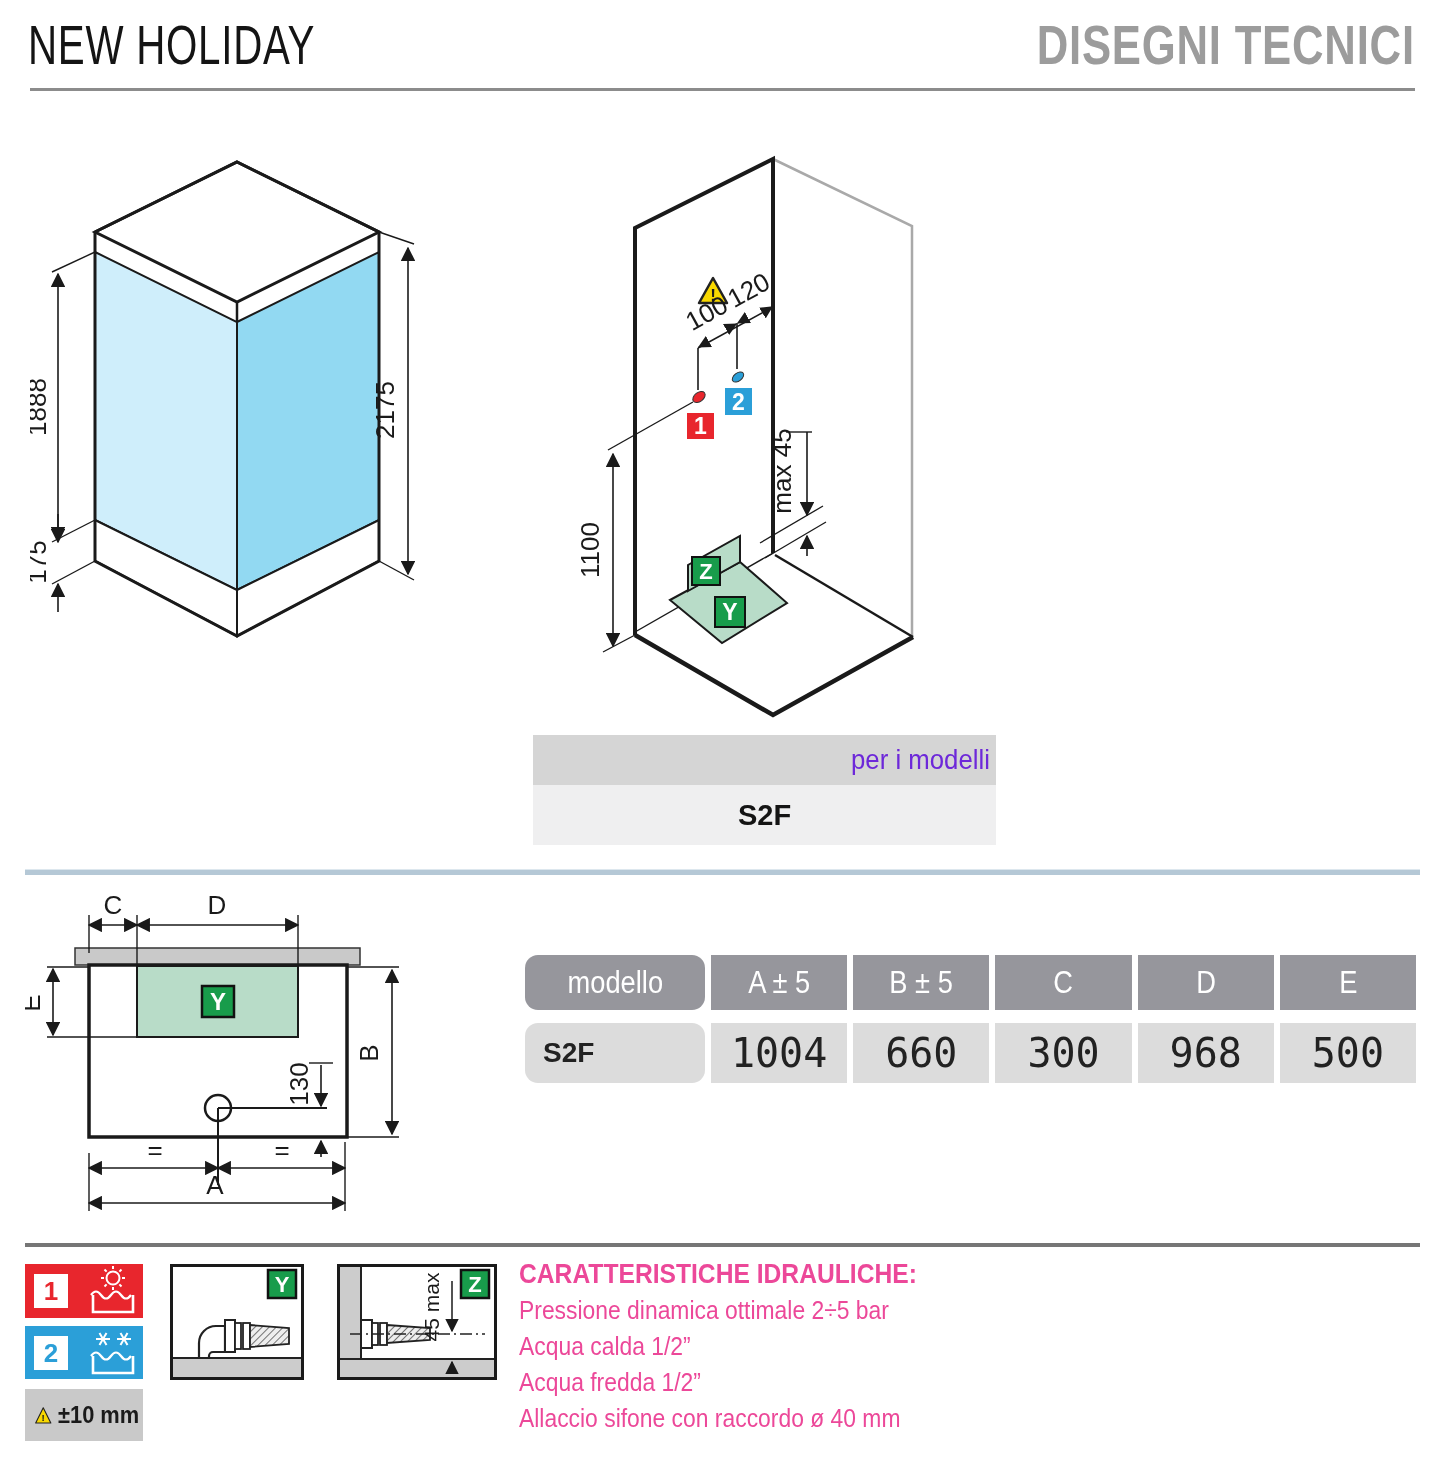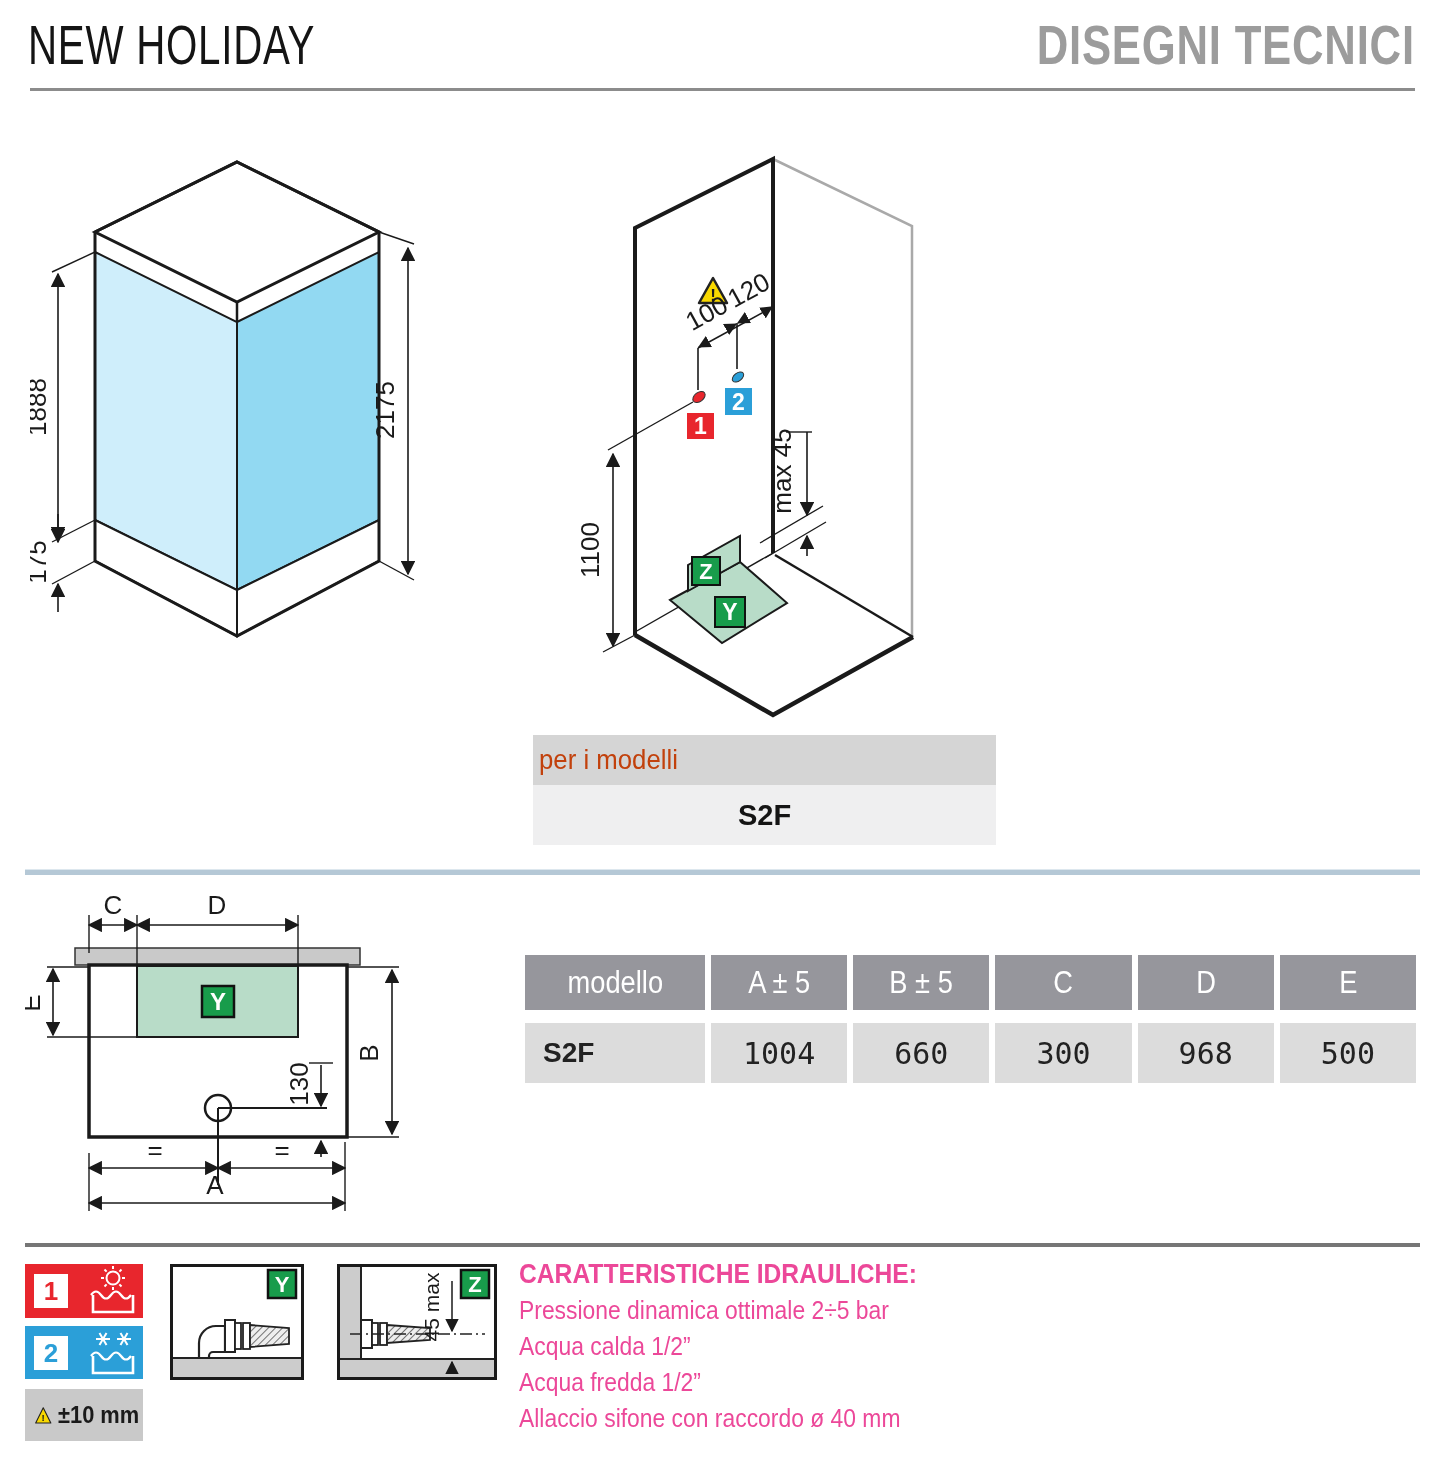--- a/index.html
+++ b/index.html
@@ -3,33 +3,33 @@
 <meta charset="utf-8">
 <style>
   html,body{margin:0;padding:0;background:#fff;}
   body{width:1445px;height:1474px;font-family:"Liberation Sans",sans-serif;position:relative;overflow:hidden;}
   .abs{position:absolute;}
   
   .title-left{left:28px;top:12px;font-size:56px;font-weight:500;color:#141414;transform:scaleX(.72);transform-origin:left top;letter-spacing:1px;white-space:nowrap;}
   .title-right{right:30px;top:12px;font-size:56px;font-weight:700;color:#9c9c9c;transform:scaleX(.78);transform-origin:right top;letter-spacing:1px;white-space:nowrap;}
   .header-rule{left:30px;top:88px;width:1385px;height:3px;background:#8c8c8c;}
   
-  .bar1{left:533px;top:735px;width:463px;height:50px;background:#d5d5d5;display:flex;align-items:center;justify-content:flex-start;font-size:28px;color:#c2410c;}
+  .bar1{left:533px;top:735px;width:463px;height:50px;background:#d5d5d5;display:flex;align-items:center;justify-content:flex-end;font-size:28px;color:#6d28d9;}
   .bar1 span{transform:scaleX(.92);}
   .bar2{left:533px;top:785px;width:463px;height:60px;background:#efeff0;display:flex;align-items:center;justify-content:center;font-size:29px;font-weight:700;color:#141414;}
   .divider1{left:25px;top:869px;width:1395px;height:5px;background:#b5c8d6;border-top:1px solid #dde7ee;}
   .divider2{left:25px;top:1243px;width:1395px;height:4px;background:#767676;}
   
   .spec-table{left:525px;top:955px;width:891px;}
   .t-row{display:flex;gap:6px;}
   .t-row.head .cell{background:#96969c;color:#fff;height:55px;font-size:31px;}
   .t-row.body{margin-top:13px;}
-  .t-row.body .cell{background:#dcdcdc;color:#222;height:60px;font-size:30px;font-family:"DejaVu Sans Mono",monospace;}
+  .t-row.body .cell{background:#dcdcdc;color:#222;height:60px;font-size:40px;font-family:"DejaVu Sans Mono",monospace;}
   .cell{flex:1 1 0;display:flex;align-items:center;justify-content:center;}
-  .cell.c0{flex:0 0 180px;}
+  .cell.c0{flex:0 0 180px;border-radius:13px;}
   .cell .sq{transform:scaleX(.88);white-space:nowrap;}
   .t-row.body .cell.c0{justify-content:flex-start;padding-left:18px;box-sizing:border-box;font-family:"Liberation Sans",sans-serif;font-weight:700;font-size:28px;}
   
   .leg{left:25px;width:118px;color:#fff;}
   .leg-red{top:1264px;height:54px;background:#e8262d;}
   .leg-blue{top:1326px;height:53px;background:#2b9fd8;}
   .leg-gray{top:1389px;height:52px;background:#c9c9c9;color:#1a1a1a;display:flex;align-items:center;}
   .numbadge{position:absolute;left:9px;top:10px;width:34px;height:34px;background:#fff;display:flex;align-items:center;justify-content:center;font-weight:700;font-size:26px;}
   .leg-red .numbadge{color:#e8262d;}
   .leg-blue .numbadge{color:#2b9fd8;}

